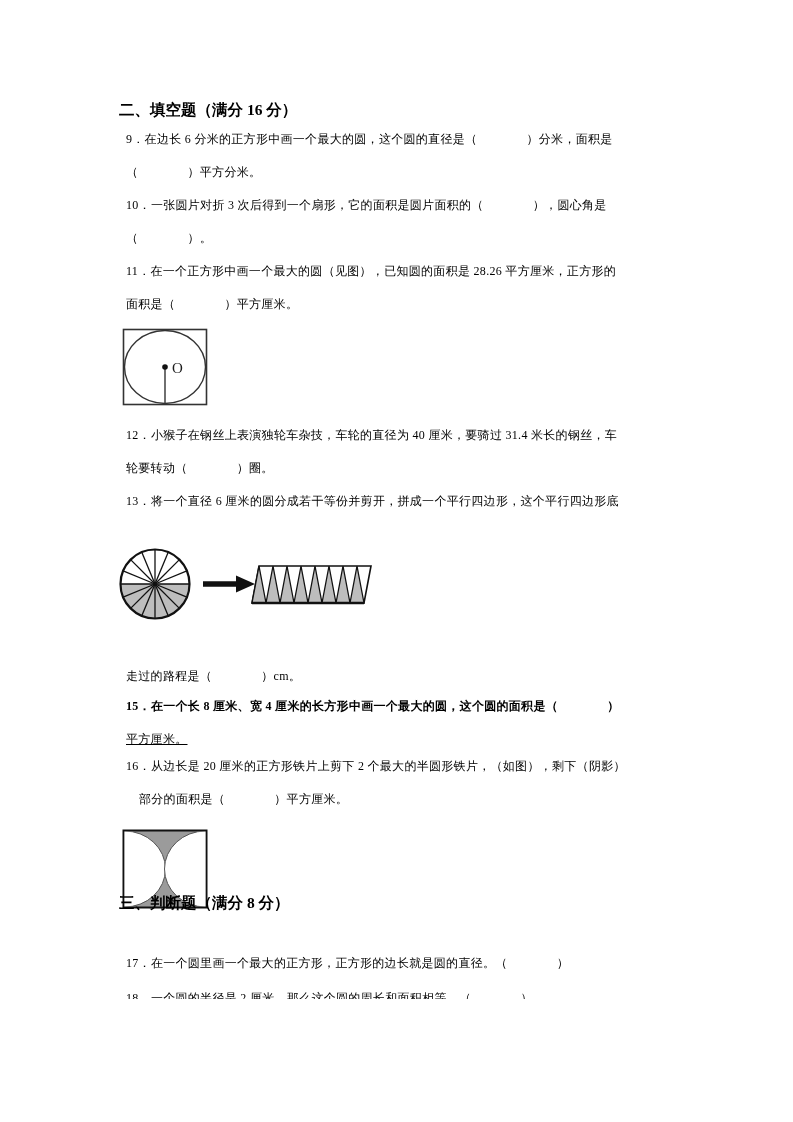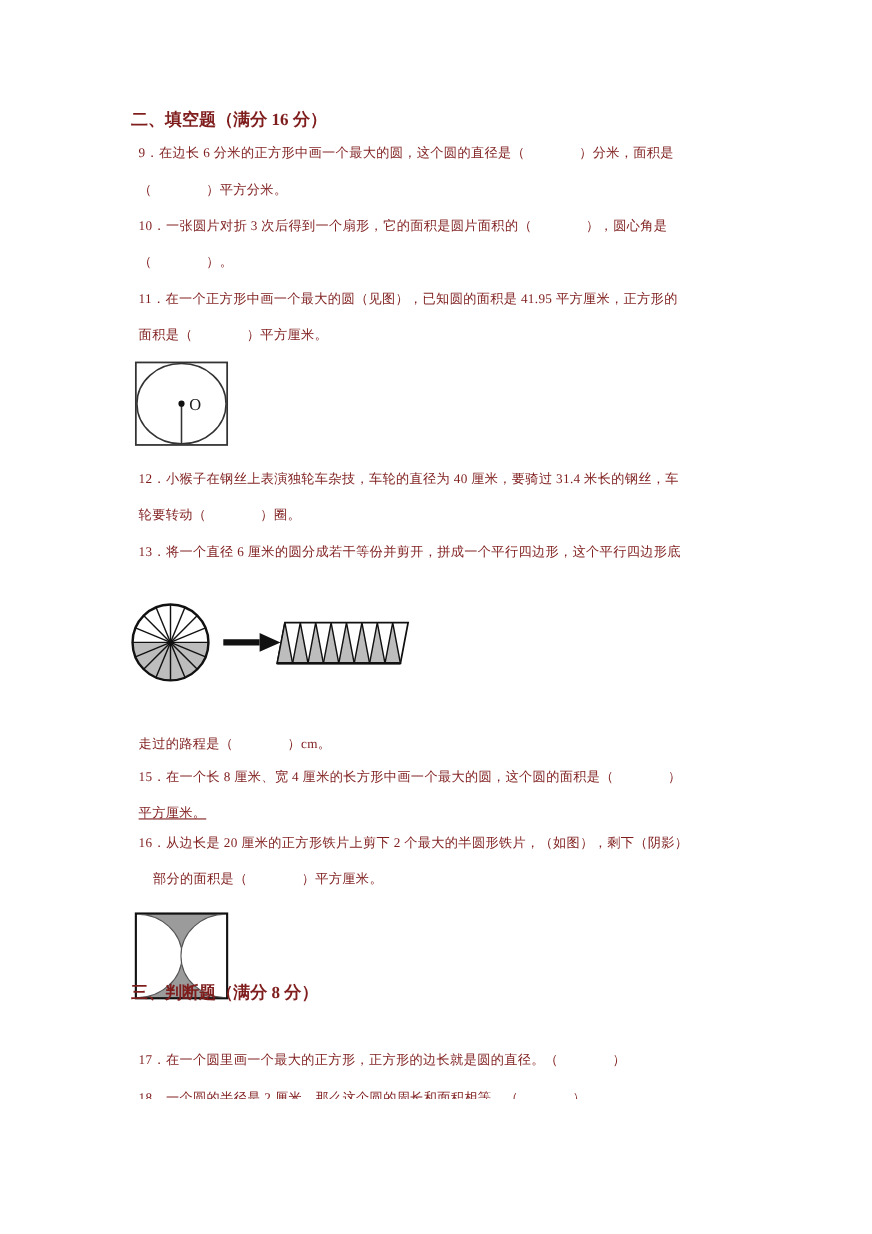--- a/index.html
+++ b/index.html
@@ -3,21 +3,21 @@
 <meta charset="utf-8">
 <style>
   html,body { margin:0; padding:0; background:#ffffff; }
   .page {
     position: relative;
     width: 793px;
     height: 999px;
     background: #ffffff;
     overflow: hidden;
     font-family: "Liberation Serif", "DejaVu Serif", serif;
-    color: #7f1d1d;
+    color: #000000;
   }
   .heading {
     position: absolute;
     left: 119px;
     width: 580px;
     font-size: 15.5px;
     font-weight: bold;
     line-height: 20px;
     white-space: pre;
   }
@@ -39,21 +39,21 @@
 <div class="page">
 
   <div class="heading" style="top:100px;">二、填空题（满分 16 分）</div>
 
   <div class="qline" style="top:129px;">9．在边长 6 分米的正方形中画一个最大的圆，这个圆的直径是（　　　　）分米，面积是</div>
   <div class="qline" style="top:162px;">（　　　　）平方分米。</div>
 
   <div class="qline" style="top:195px;">10．一张圆片对折 3 次后得到一个扇形，它的面积是圆片面积的（　　　　），圆心角是</div>
   <div class="qline" style="top:228px;">（　　　　）。</div>
 
-  <div class="qline" style="top:261px;">11．在一个正方形中画一个最大的圆（见图），已知圆的面积是 41.95 平方厘米，正方形的</div>
+  <div class="qline" style="top:261px;">11．在一个正方形中画一个最大的圆（见图），已知圆的面积是 28.26 平方厘米，正方形的</div>
   <div class="qline" style="top:294px;">面积是（　　　　）平方厘米。</div>
 
   <div class="fig" style="left:122px; top:328px;">
     <svg width="86" height="78" viewBox="0 0 86 78">
       <rect x="1.5" y="1.5" width="83" height="75" fill="#ffffff" stroke="#333333" stroke-width="1.6"></rect>
       <ellipse cx="43" cy="39" rx="40.5" ry="36.5" fill="none" stroke="#333333" stroke-width="1.4"></ellipse>
       <line x1="43" y1="39" x2="43" y2="75" stroke="#333333" stroke-width="1.4"></line>
       <circle cx="43" cy="39" r="2.8" fill="#111111"></circle>
       <text x="50" y="45" font-size="15" fill="#1c1c1c">O</text>
     </svg>
@@ -104,21 +104,21 @@
           <polygon points="203,55 217,55 210,18" fill="#bdbdbd" stroke="#111111" stroke-width="1.3"></polygon>
           <polygon points="217,55 231,55 224,18" fill="#bdbdbd" stroke="#111111" stroke-width="1.3"></polygon>
           <polygon points="231,55 245,55 238,18" fill="#bdbdbd" stroke="#111111" stroke-width="1.3"></polygon>
         </g>
       <line x1="133" y1="55" x2="245" y2="55" stroke="#111111" stroke-width="2.4"></line>
     </svg>
   </div>
 
   <div class="qline" style="top:666px;">走过的路程是（　　　　）cm。</div>
 
-  <div class="qline" style="top:696px;">15．在一个长 8 厘米、宽 4 厘米的长方形中画一个最大的圆，这个圆的面积是（　　　　）</div>
+  <div class="qline" style="top:696px;font-weight:bold;">15．在一个长 8 厘米、宽 4 厘米的长方形中画一个最大的圆，这个圆的面积是（　　　　）</div>
   <div class="qline" style="top:729px;text-decoration:underline;">平方厘米。</div>
 
   <div class="qline" style="top:756px;">16．从边长是 20 厘米的正方形铁片上剪下 2 个最大的半圆形铁片，（如图），剩下（阴影）</div>
   <div class="qline" style="top:789px;margin-left:13px;">部分的面积是（　　　　）平方厘米。</div>
 
   <div class="fig" style="left:122px; top:829px;">
     <svg width="86" height="80" viewBox="0 0 86 80">
       <defs>
         <clipPath id="sqclip">
             <rect x="2.5" y="2.5" width="81" height="75"></rect>

